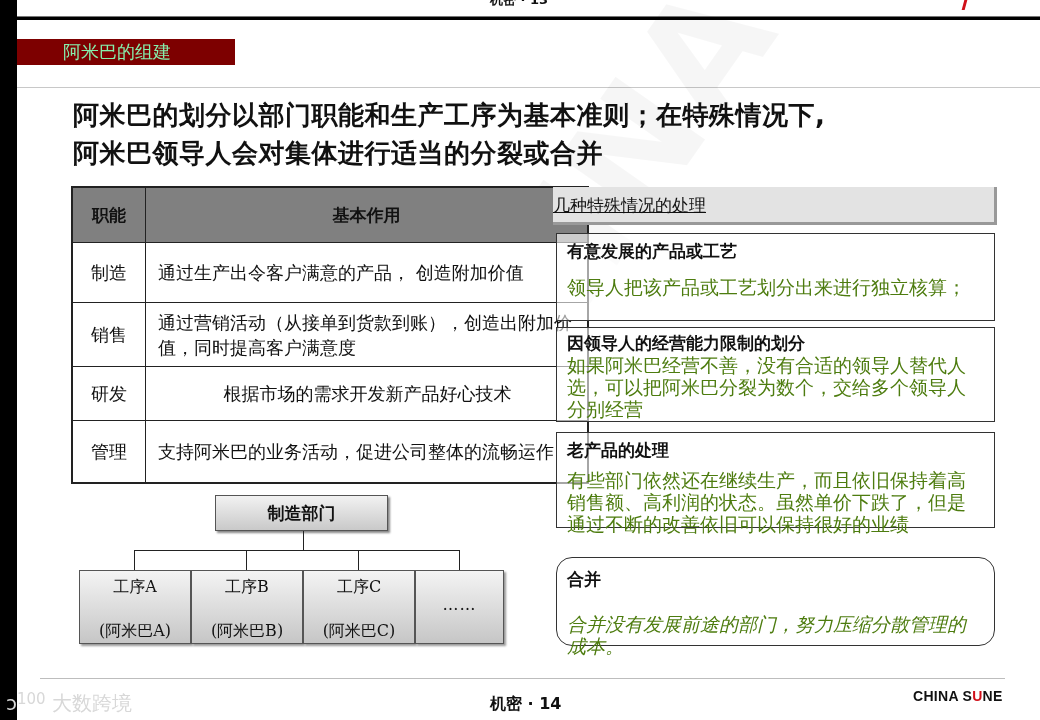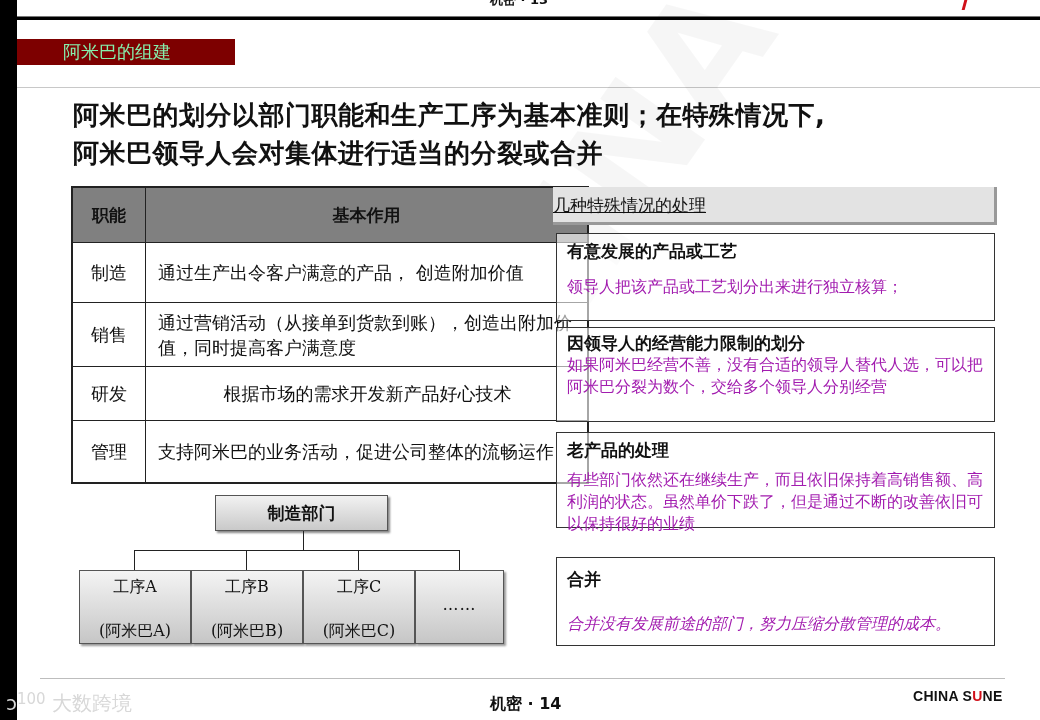--- a/index.html
+++ b/index.html
@@ -39,21 +39,21 @@
   .org-child .l2 { position:absolute; left:0; right:0; top:50px; }
   .org-child .dots { position:absolute; left:0; right:0; top:24px; font-size:16px; letter-spacing:1px; }
 
   
   .cases-header { position:absolute; left:553px; top:187px; width:444px; height:38px; box-sizing:border-box;
                   background:#e3e3e3; border-right:3px solid #999; border-bottom:3px solid #999;
                   font: 17px "DejaVu Sans", sans-serif; line-height:36px;text-decoration:underline; }
   .case { position:absolute; left:556px; width:439px; box-sizing:border-box; border:1.5px solid #333; background:rgba(255,255,255,0.6);
           padding:4px 10px; }
   .case .title { font: bold 17px "DejaVu Sans", sans-serif; line-height:26px; }
-  .case .body { font-size:16px; line-height:22px; color:#a21caf; }
+  .case .body { font-size:19px; line-height:22px; color:#4d7c0f; }
 
   .bottom-rule { position:absolute; left:40px; top:678px; width:965px; height:1px; background:#bdbdbd; }
   .footer-logo { position:absolute; left:6px; top:690px; font: 20px "DejaVu Sans", sans-serif; color:#d8d8d8; }
   .footer-logo .sup { font-size:15px; vertical-align:top; }
   .footer-page { position:absolute; left:490px; top:694px; font: bold 16px "DejaVu Sans", sans-serif; color:#111; }
   .footer-brand { position:absolute; left:913px; top:688px; font: bold 14px "Liberation Sans", sans-serif; color:#111; letter-spacing:0.3px; }
   .footer-brand .accent { color:#d0101a; }
 </style>
 </head>
 <body>
@@ -131,21 +131,21 @@
   <div class="body" style="margin-top:12px;">领导人把该产品或工艺划分出来进行独立核算；</div>
 </div>
 <div class="case" style="top:327px; height:95px;">
   <div class="title" style="line-height:22px;">因领导人的经营能力限制的划分</div>
   <div class="body">如果阿米巴经营不善，没有合适的领导人替代人选，可以把阿米巴分裂为数个，交给多个领导人分别经营</div>
 </div>
 <div class="case" style="top:432px; height:96px;">
   <div class="title">老产品的处理</div>
   <div class="body" style="margin-top:6px;">有些部门依然还在继续生产，而且依旧保持着高销售额、高利润的状态。虽然单价下跌了，但是通过不断的改善依旧可以保持很好的业绩</div>
 </div>
-<div class="case" style="top:557px; height:89px;">
+<div class="case" style="top:557px; height:89px;border-radius:16px;">
   <div class="title" style="margin-top:4px;">合并</div>
   <div class="body" style="margin-top:21px;font-style:italic;">合并没有发展前途的部门，努力压缩分散管理的成本。</div>
 </div>
 
 <div class="bottom-rule"></div>
 <div class="footer-logo">
   <span>ↄ</span><span class="sup">100</span>
   <span>大数跨境</span>
 </div>
 <div class="footer-page">机密 · 14</div>

